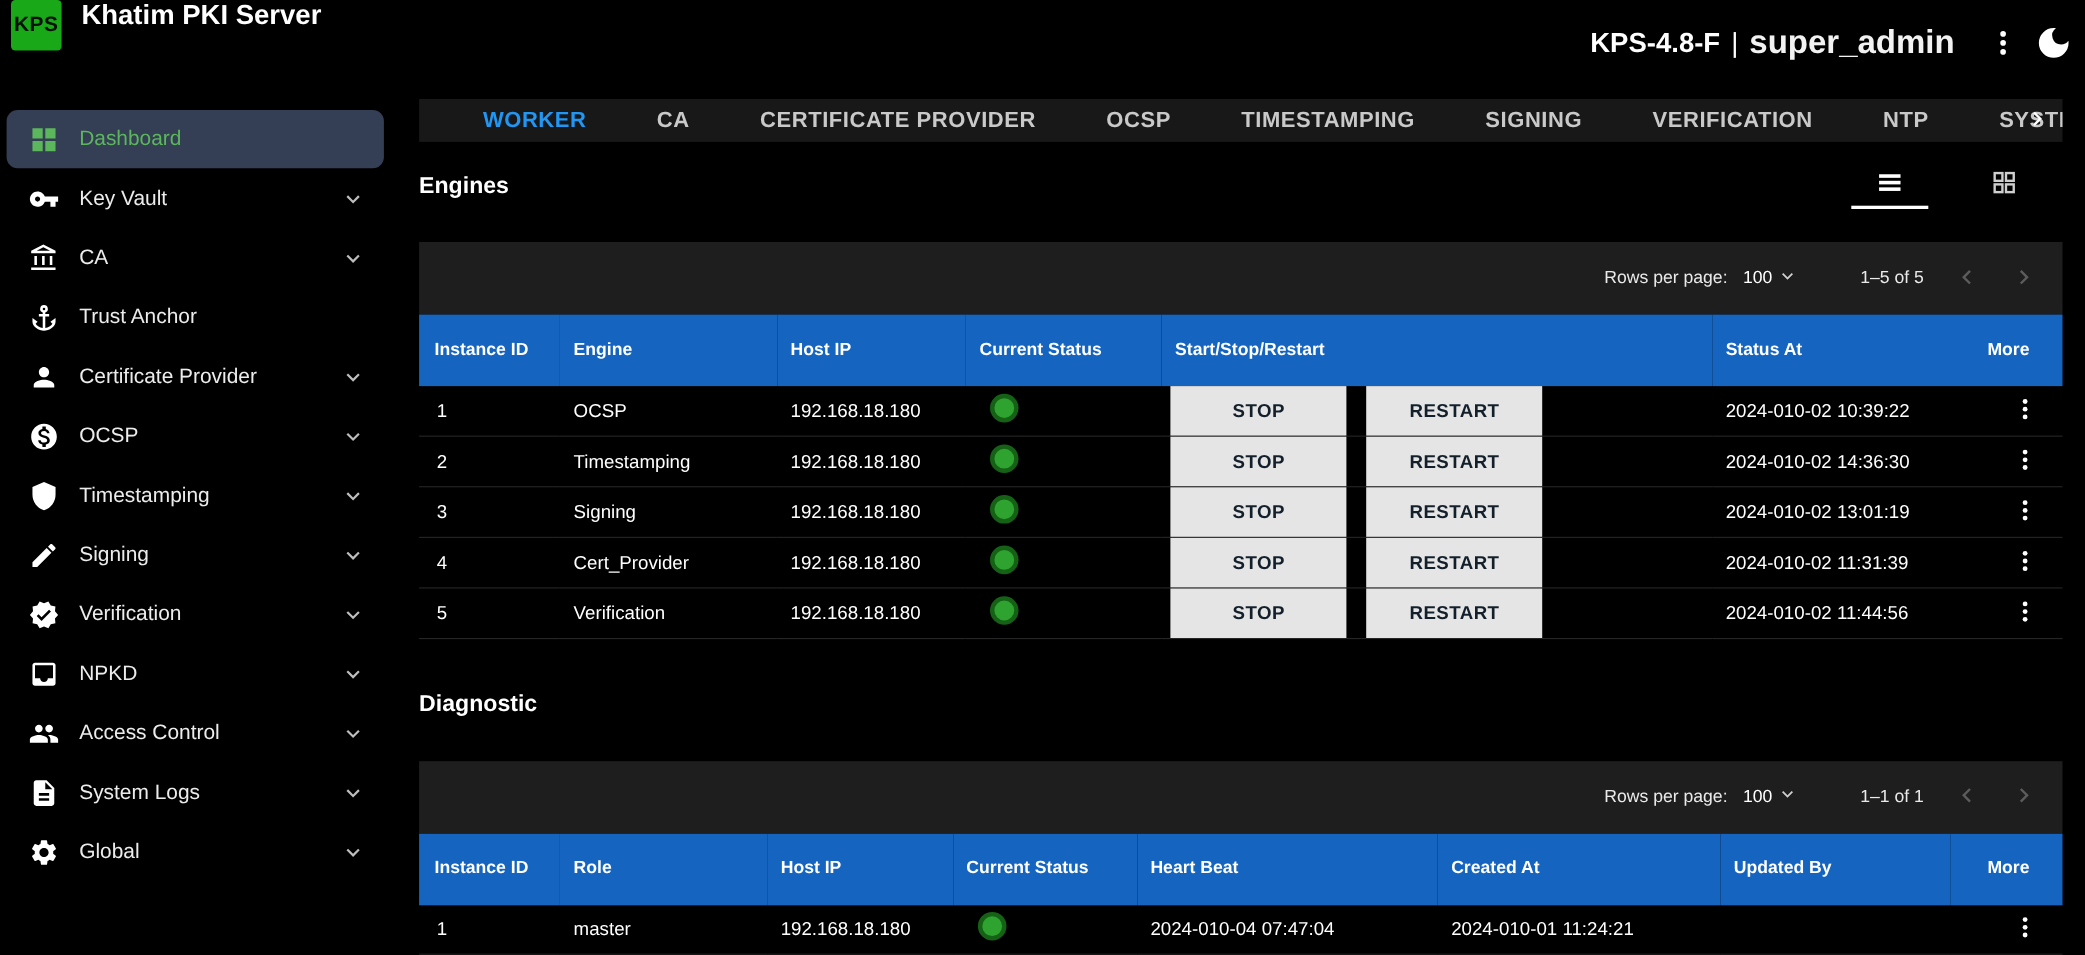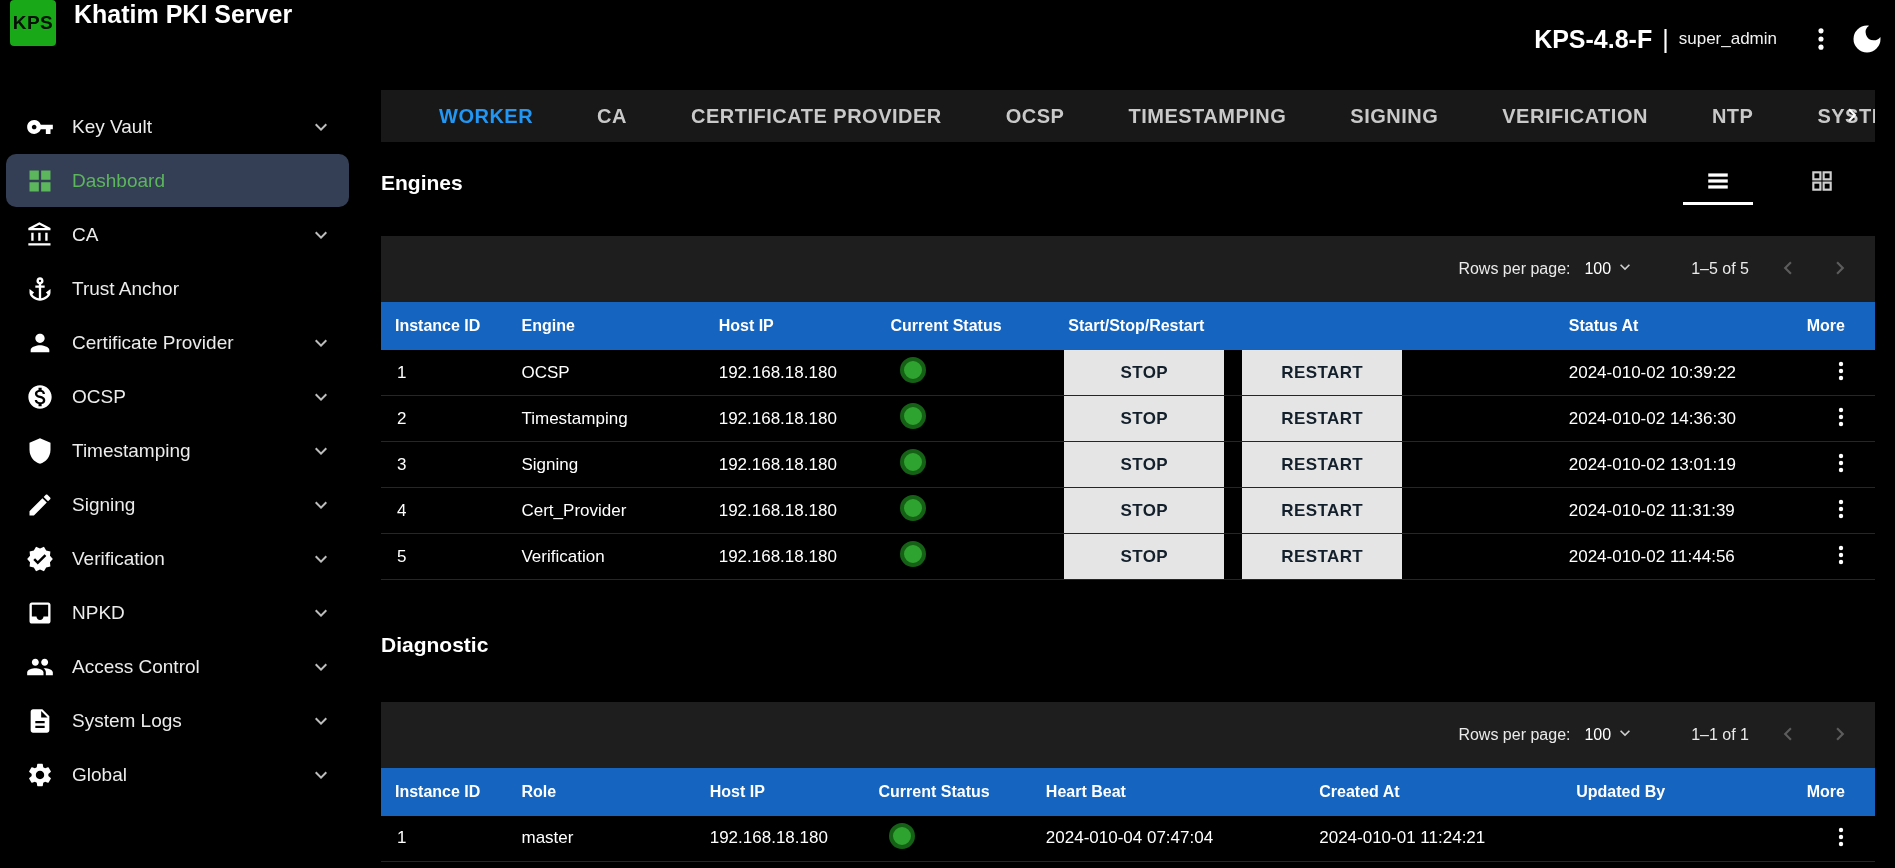--- a/index.html
+++ b/index.html
@@ -13,21 +13,21 @@
 
   
   .topbar { flex:0 0 78px; display:flex; padding:0 10px; background:#000; }
   .logo { width:46px; height:46px; background:#18a818; border-radius:4px;
           display:flex; align-items:center; justify-content:center;
           color:#051105; font-weight:bold; font-size:19px; letter-spacing:.5px; }
   .app-title { font-size:25px; font-weight:bold; margin-left:18px; }
   .topbar-right { margin-left:auto; display:flex; align-items:center; }
   .version { font-size:25px; font-weight:bold; }
   .sep { font-size:25px; margin:0 10px; color:#fff; font-weight:300; }
-  .user { font-size:17px; font-weight:400; color:#f2f2f2; }
+  .user { font-size:30px; font-weight:700; color:#f2f2f2; }
   .icon-btn { background:none; border:none; color:#fff; cursor:pointer; display:flex; align-items:center; justify-content:center; }
   .icon-btn svg { display:block; }
   .kebab-top { margin-left:30px; }
   .moon { margin-left:14px; }
 
   
   .layout { flex:1; display:flex; min-height:0; }
 
   
   .sidebar { flex:0 0 357px; padding-top:22px; display:flex; flex-direction:column; }
@@ -72,21 +72,21 @@
   .rpp-label { margin-right:14px; }
   .rpp-select { background:none; border:none; color:#fff; font-size:16px; cursor:pointer;
                 display:flex; align-items:center; gap:4px; font-family:"Liberation Sans", sans-serif; }
   .rpp-select svg { width:20px; height:20px; color:#cfcfcf; }
   .range { margin-left:56px; }
   .pg { background:none; border:none; color:#5c5c5c; cursor:pointer; margin-left:26px;
         display:flex; align-items:center; justify-content:center; }
   .pg svg { width:26px; height:26px; }
 
   table { width:100%; border-collapse:collapse; table-layout:fixed; }
-  thead th { background:#1565c0; height:48px; font-size:16px; font-weight:bold;
+  thead th { background:#1565c0; height:65px; font-size:16px; font-weight:bold;
              text-align:left; padding-left:12px; color:#fff; }
   thead th:first-child { padding-left:14px; }
   thead th.more { text-align:right; padding-right:30px; }
   tbody td { height:45px; font-size:17px; color:#fff; padding-left:12px;
              border-bottom:1px solid #262626; vertical-align:middle; }
   tbody td:first-child { padding-left:16px; }
   td.more { text-align:right; padding-right:22px; padding-left:0; }
   .kebab-row { background:none; border:none; color:#fff; cursor:pointer; vertical-align:middle; }
   .kebab-row svg { width:24px; height:24px; }
 
@@ -128,34 +128,34 @@
               <path d="M12 3a9 9 0 1 0 9 9c0-.46-.04-.92-.1-1.36a5.389 5.389 0 0 1-4.4 2.26 5.403 5.403 0 0 1-3.14-9.8c-.44-.06-.9-.1-1.36-.1z"></path>
             </svg>
         </span>
       </button>
     </div>
   </header>
 
   <div class="layout">
 
     <nav class="sidebar" id="sidebar">
+        <div class="side-item active">
+          <span class="icon"><svg viewBox="0 0 24 24" fill="currentColor">
+              <path d="M3 3h8v8H3zM13 3h8v8h-8zM3 13h8v8H3zM13 13h8v8h-8z"></path>
+            </svg></span>
+          <span class="side-label">Dashboard</span>
+        </div>
         <div class="side-item">
           <span class="icon"><svg viewBox="0 0 24 24" fill="currentColor">
               <path d="M12.65 10C11.83 7.67 9.61 6 7 6c-3.31 0-6 2.69-6 6s2.69 6 6 6c2.61 0 4.83-1.67 5.65-4H17v4h4v-4h2v-4H12.65zM7 14c-1.1 0-2-.9-2-2s.9-2 2-2 2 .9 2 2-.9 2-2 2z"></path>
             </svg></span>
           <span class="side-label">Key Vault</span>
           <span class="side-chev"><svg viewBox="0 0 24 24" fill="currentColor">
               <path d="M7.41 8.59 12 13.17l4.59-4.58L18 10l-6 6-6-6z"></path>
             </svg></span>
-        </div>
-        <div class="side-item active">
-          <span class="icon"><svg viewBox="0 0 24 24" fill="currentColor">
-              <path d="M3 3h8v8H3zM13 3h8v8h-8zM3 13h8v8H3zM13 13h8v8h-8z"></path>
-            </svg></span>
-          <span class="side-label">Dashboard</span>
         </div>
         <div class="side-item">
           <span class="icon"><svg viewBox="0 0 24 24" fill="currentColor">
               <path d="M6.5 10h-2v7h2v-7zm6 0h-2v7h2v-7zm8.5 9H2v2h19v-2zm-2.5-9h-2v7h2v-7zm-7-6.74L16.71 6H6.29l5.21-2.74m0-2.26L2 6v2h19V6l-9.5-5z"></path>
             </svg></span>
           <span class="side-label">CA</span>
           <span class="side-chev"><svg viewBox="0 0 24 24" fill="currentColor">
               <path d="M7.41 8.59 12 13.17l4.59-4.58L18 10l-6 6-6-6z"></path>
             </svg></span>
         </div>

